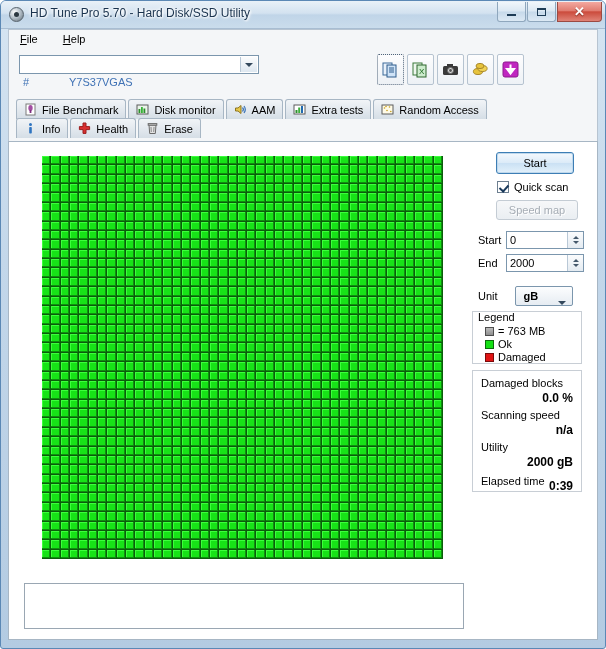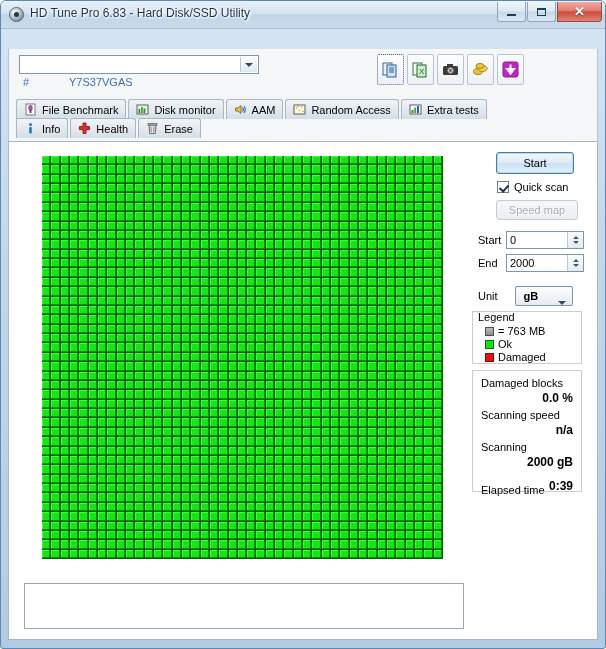--- a/index.html
+++ b/index.html
@@ -226,38 +226,42 @@
   .stat-lbl{position:absolute;left:8px;font-size:11px;color:#000;}
   .stat-val{position:absolute;right:8px;font-size:12px;font-weight:bold;color:#000;}
 </style>
 </head>
 <body>
 
 <div class="window">
 
   <div class="titlebar">
     <div class="title-icon"></div>
-    <div class="title-text">HD Tune Pro 6.83 - Hard Disk/SSD Utility</div>
+    <div class="title-text">HD Tune Pro 5.70 - Hard Disk/SSD Utility</div>
     <div class="winbtns">
       <div class="wb">
         <div class="g">
             <div class="min-bar"></div>
           </div>
       </div>
       <div class="wb">
         <div class="g">
             <div class="max-sq"></div>
           </div>
       </div>
       <div class="wb close">
         <div class="g">✕</div>
       </div>
     </div>
   </div>
 
+  <div class="menubar">
+    <span class="menu-item"><u>F</u>ile</span>
+    <span class="menu-item"><u>H</u>elp</span>
+  </div>
 
   <div class="toolbar">
     <div class="drive-select">
       <div class="drive-arrow">
           <div class="caret"></div>
         </div>
     </div>
     <div class="serial-row">
       <span class="serial-hash">#</span><span>Y7S37VGAS</span>
     </div>
@@ -341,40 +345,40 @@
               <path d="M1.5 5 L4 5 L7 2.5 L7 10.5 L4 8 L1.5 8 Z" fill="#e8c94a" stroke="#8c7420"></path>
               <path d="M8.5 4.5 Q10.3 6.5 8.5 8.5" stroke="#3a72b5" fill="none" stroke-width="1.2"></path>
               <path d="M10 3 Q12.6 6.5 10 10" stroke="#3a72b5" fill="none" stroke-width="1.2"></path>
             </svg>
         </span>
         <span>AAM</span>
       </div>
       <div class="tab">
         <span class="ticon">
           <svg width="13" height="13" viewBox="0 0 13 13">
+              <rect x="1" y="2" width="11" height="9" fill="#fff" stroke="#5c5c5c"></rect>
+              <rect x="2.5" y="7" width="2" height="3" fill="#2f8f2f"></rect>
+              <rect x="5.2" y="4.5" width="2" height="5.5" fill="#3ab03a"></rect>
+              <rect x="8" y="3" width="2" height="7" fill="#2068b0"></rect>
+            </svg>
+        </span>
+        <span>Extra tests</span>
+      </div>
+      <div class="tab">
+        <span class="ticon">
+          <svg width="13" height="13" viewBox="0 0 13 13">
               <rect x="1" y="2" width="11" height="9" fill="#fffbe8" stroke="#5c5c5c"></rect>
               <circle cx="3.5" cy="5" r="0.8" fill="#c8a020"></circle>
               <circle cx="6" cy="7.5" r="0.8" fill="#c8a020"></circle>
               <circle cx="8.5" cy="4" r="0.8" fill="#c8a020"></circle>
               <circle cx="9.8" cy="8.5" r="0.8" fill="#c8a020"></circle>
               <circle cx="5" cy="3.5" r="0.8" fill="#c8a020"></circle>
             </svg>
         </span>
         <span>Random Access</span>
-      </div>
-      <div class="tab">
-        <span class="ticon">
-          <svg width="13" height="13" viewBox="0 0 13 13">
-              <rect x="1" y="2" width="11" height="9" fill="#fff" stroke="#5c5c5c"></rect>
-              <rect x="2.5" y="7" width="2" height="3" fill="#2f8f2f"></rect>
-              <rect x="5.2" y="4.5" width="2" height="5.5" fill="#3ab03a"></rect>
-              <rect x="8" y="3" width="2" height="7" fill="#2068b0"></rect>
-            </svg>
-        </span>
-        <span>Extra tests</span>
       </div>
     </div>
     <div class="tabrow r2">
       <div class="tab">
         <span class="ticon">
           <svg width="13" height="13" viewBox="0 0 13 13">
               <circle cx="6.5" cy="2.6" r="1.5" fill="#2f74c0"></circle>
               <rect x="5.2" y="5" width="2.6" height="6.5" rx="0.8" fill="#2f74c0"></rect>
             </svg>
         </span>
@@ -2314,20 +2318,20 @@
           <span class="sw red"></span>
           <span>Damaged</span>
         </div>
       </div>
 
       <div class="panel-box stats-box">
         <div class="stat-lbl" style="top:6px;">Damaged blocks</div>
         <div class="stat-val" style="top:20px;">0.0 %</div>
         <div class="stat-lbl" style="top:38px;">Scanning speed</div>
         <div class="stat-val" style="top:52px;">n/a</div>
-        <div class="stat-lbl" style="top:70px;">Scanning</div>
+        <div class="stat-lbl" style="top:70px;">Utility</div>
         <div class="stat-val" style="top:84px;">2000 gB</div>
-        <div class="stat-lbl" style="top:113px;">Elapsed time</div>
+        <div class="stat-lbl" style="top:104px;">Elapsed time</div>
         <div class="stat-val" style="top:108px;">0:39</div>
       </div>
     </div>
   </div>
 </div>
 
 </body></html>

